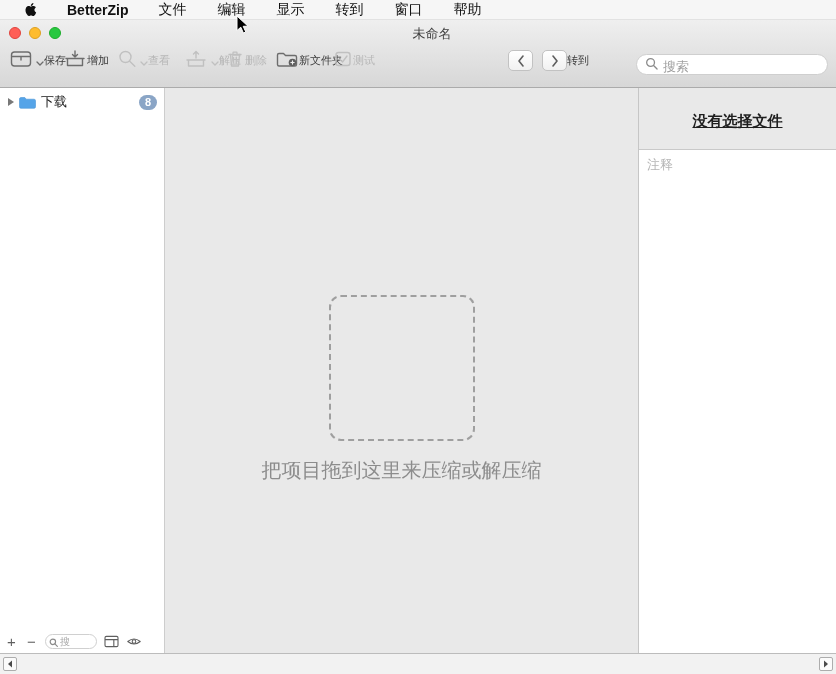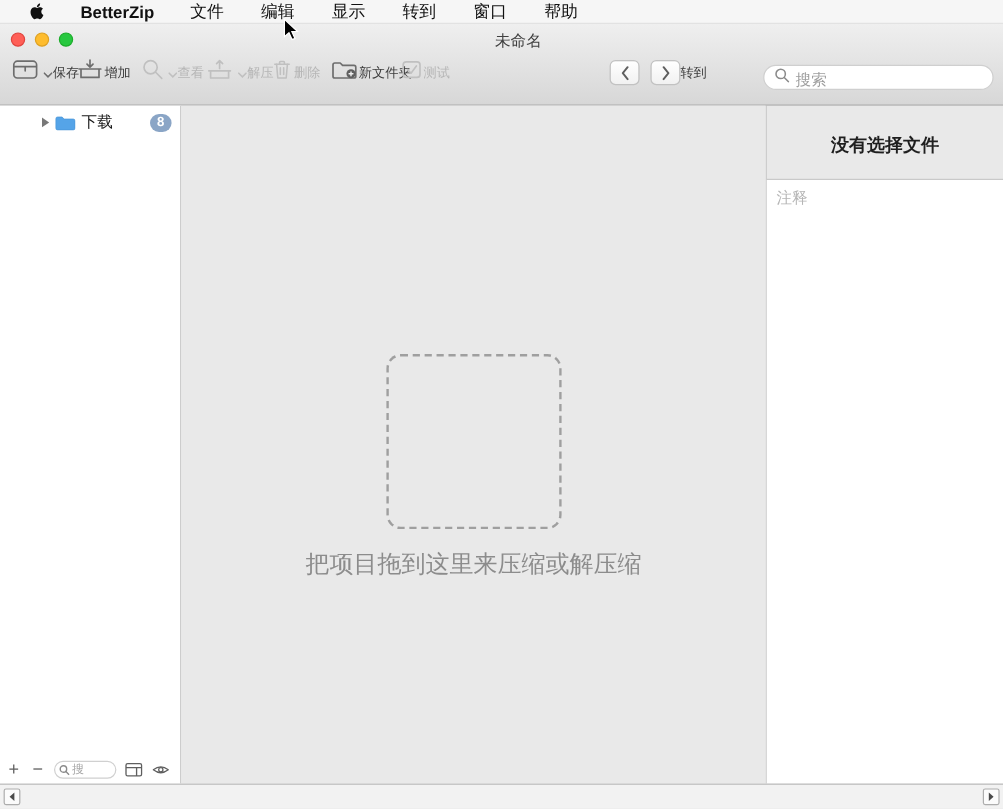--- a/index.html
+++ b/index.html
@@ -39,21 +39,21 @@
   .tb-search { position:absolute; right:8px; top:8px; width:192px; height:21px;
                border:1px solid #cfcfcf; border-radius:11px; background:#fff;
                display:flex; align-items:flex-end; padding:0 8px; gap:5px; }
   .tb-search input { border:none; outline:none; flex:1; font-size:13px; background:transparent;
                      font-family:inherit; color:#333; }
   .tb-search input::placeholder { color:#9e9e9e; }
 
   
   .content { display:flex; height:565px; }
 
-  .sidebar { width:151px; background:#fff; border-right:1px solid #cdcdcd; position:relative;padding-left:27px; }
+  .sidebar { width:165px; background:#fff; border-right:1px solid #cdcdcd; position:relative; }
   .side-item { margin-top:4px; height:20px; display:flex; align-items:center; padding-left:7px; }
   .disclosure { display:flex; margin-right:4px; }
   .foldericon { display:flex; margin-right:5px; }
   .side-label { font-size:13px; color:#161616; }
   .side-badge { margin-left:auto; margin-right:7px; background:#8aa5c6; color:#fff;
                 font-size:11px; font-weight:bold; border-radius:9px; padding:1px 6px;
                 line-height:13px; }
   .side-footer { position:absolute; bottom:0; left:0; right:0; height:23px; background:#fff;
                  display:flex; align-items:center; padding:0 5px; gap:7px; }
   .sf-btn { font-size:15px; color:#5f5f5f; width:13px; text-align:center; line-height:16px; }
@@ -65,21 +65,21 @@
   .sf-icon { display:flex; color:#5f5f5f; }
 
   .main { flex:1; position:relative; background:#e9e9e9; }
   .dropzone { position:absolute; left:50%; top:207px; transform:translateX(-50%);
               width:146px; height:146px; border:2px dashed #9f9f9f; border-radius:12px; }
   .drop-hint { position:absolute; top:369px; left:0; right:0; text-align:center;
                font-size:20px; color:#8c8c8c; }
 
   .inspector { width:198px; border-left:1px solid #c6c6c6; background:#e9e9e9;
                display:flex; flex-direction:column; }
-  .insp-title { margin-top:24px; text-align:center; font-weight:bold; font-size:15px; color:#1f1f1f; }
+  .insp-title { margin-top:24px; text-align:center; font-weight:bold; font-size:15px; color:#1f1f1f;text-decoration:underline; }
   .insp-fields { margin-top:14px; text-align:right; padding-right:90px; font-size:12px; color:#4a4a4a; }
   .insp-field { height:18px; line-height:18px; white-space:nowrap; }
   .insp-divider { height:1px; background:#c9c9c9; margin-top:18px; }
   .insp-comments { flex:1; background:#fff; padding:6px 8px; font-size:13px; color:#b5b5b5; }
 
   
   .bottom-bar { height:21px; background:#f2f2f2; border-top:1px solid #bcbcbc; position:relative; }
   .bb-btn { position:absolute; top:3px; width:14px; height:14px; border:1px solid #adadad;
             border-radius:2px; background:#fbfbfb; display:flex; align-items:center;
             justify-content:center; }
@@ -146,21 +146,21 @@
               <circle cx="8.5" cy="8" r="5.5"></circle>
               <line x1="12.7" y1="12.2" x2="17.8" y2="17.3"></line>
             </svg></span>
         <span><svg width="8" height="5" viewBox="0 0 8 5" fill="none" stroke="currentColor" stroke-width="1.3" stroke-linecap="round">
               <polyline points="1,1 4,4 7,1"></polyline>
             </svg></span>
       </div>
       <span class="tb-label">查看</span>
     </div>
 
-    <div class="tb-item disabled" style="left:171px; width:44px;">
+    <div class="tb-item disabled" style="left:184px; width:44px;">
       <div class="tb-iconrow">
         <span><svg width="24" height="20" viewBox="0 0 24 20" fill="none" stroke="currentColor" stroke-width="1.4" stroke-linecap="round" stroke-linejoin="round">
               <path d="M4.5 11 V17 H19.5 V11 M3 11 H21"></path>
               <path d="M12 9 V2.5 M9.5 5 L12 2.5 L14.5 5"></path>
             </svg></span>
         <span><svg width="8" height="5" viewBox="0 0 8 5" fill="none" stroke="currentColor" stroke-width="1.3" stroke-linecap="round">
               <polyline points="1,1 4,4 7,1"></polyline>
             </svg></span>
       </div>
       <span class="tb-label">解压</span>

